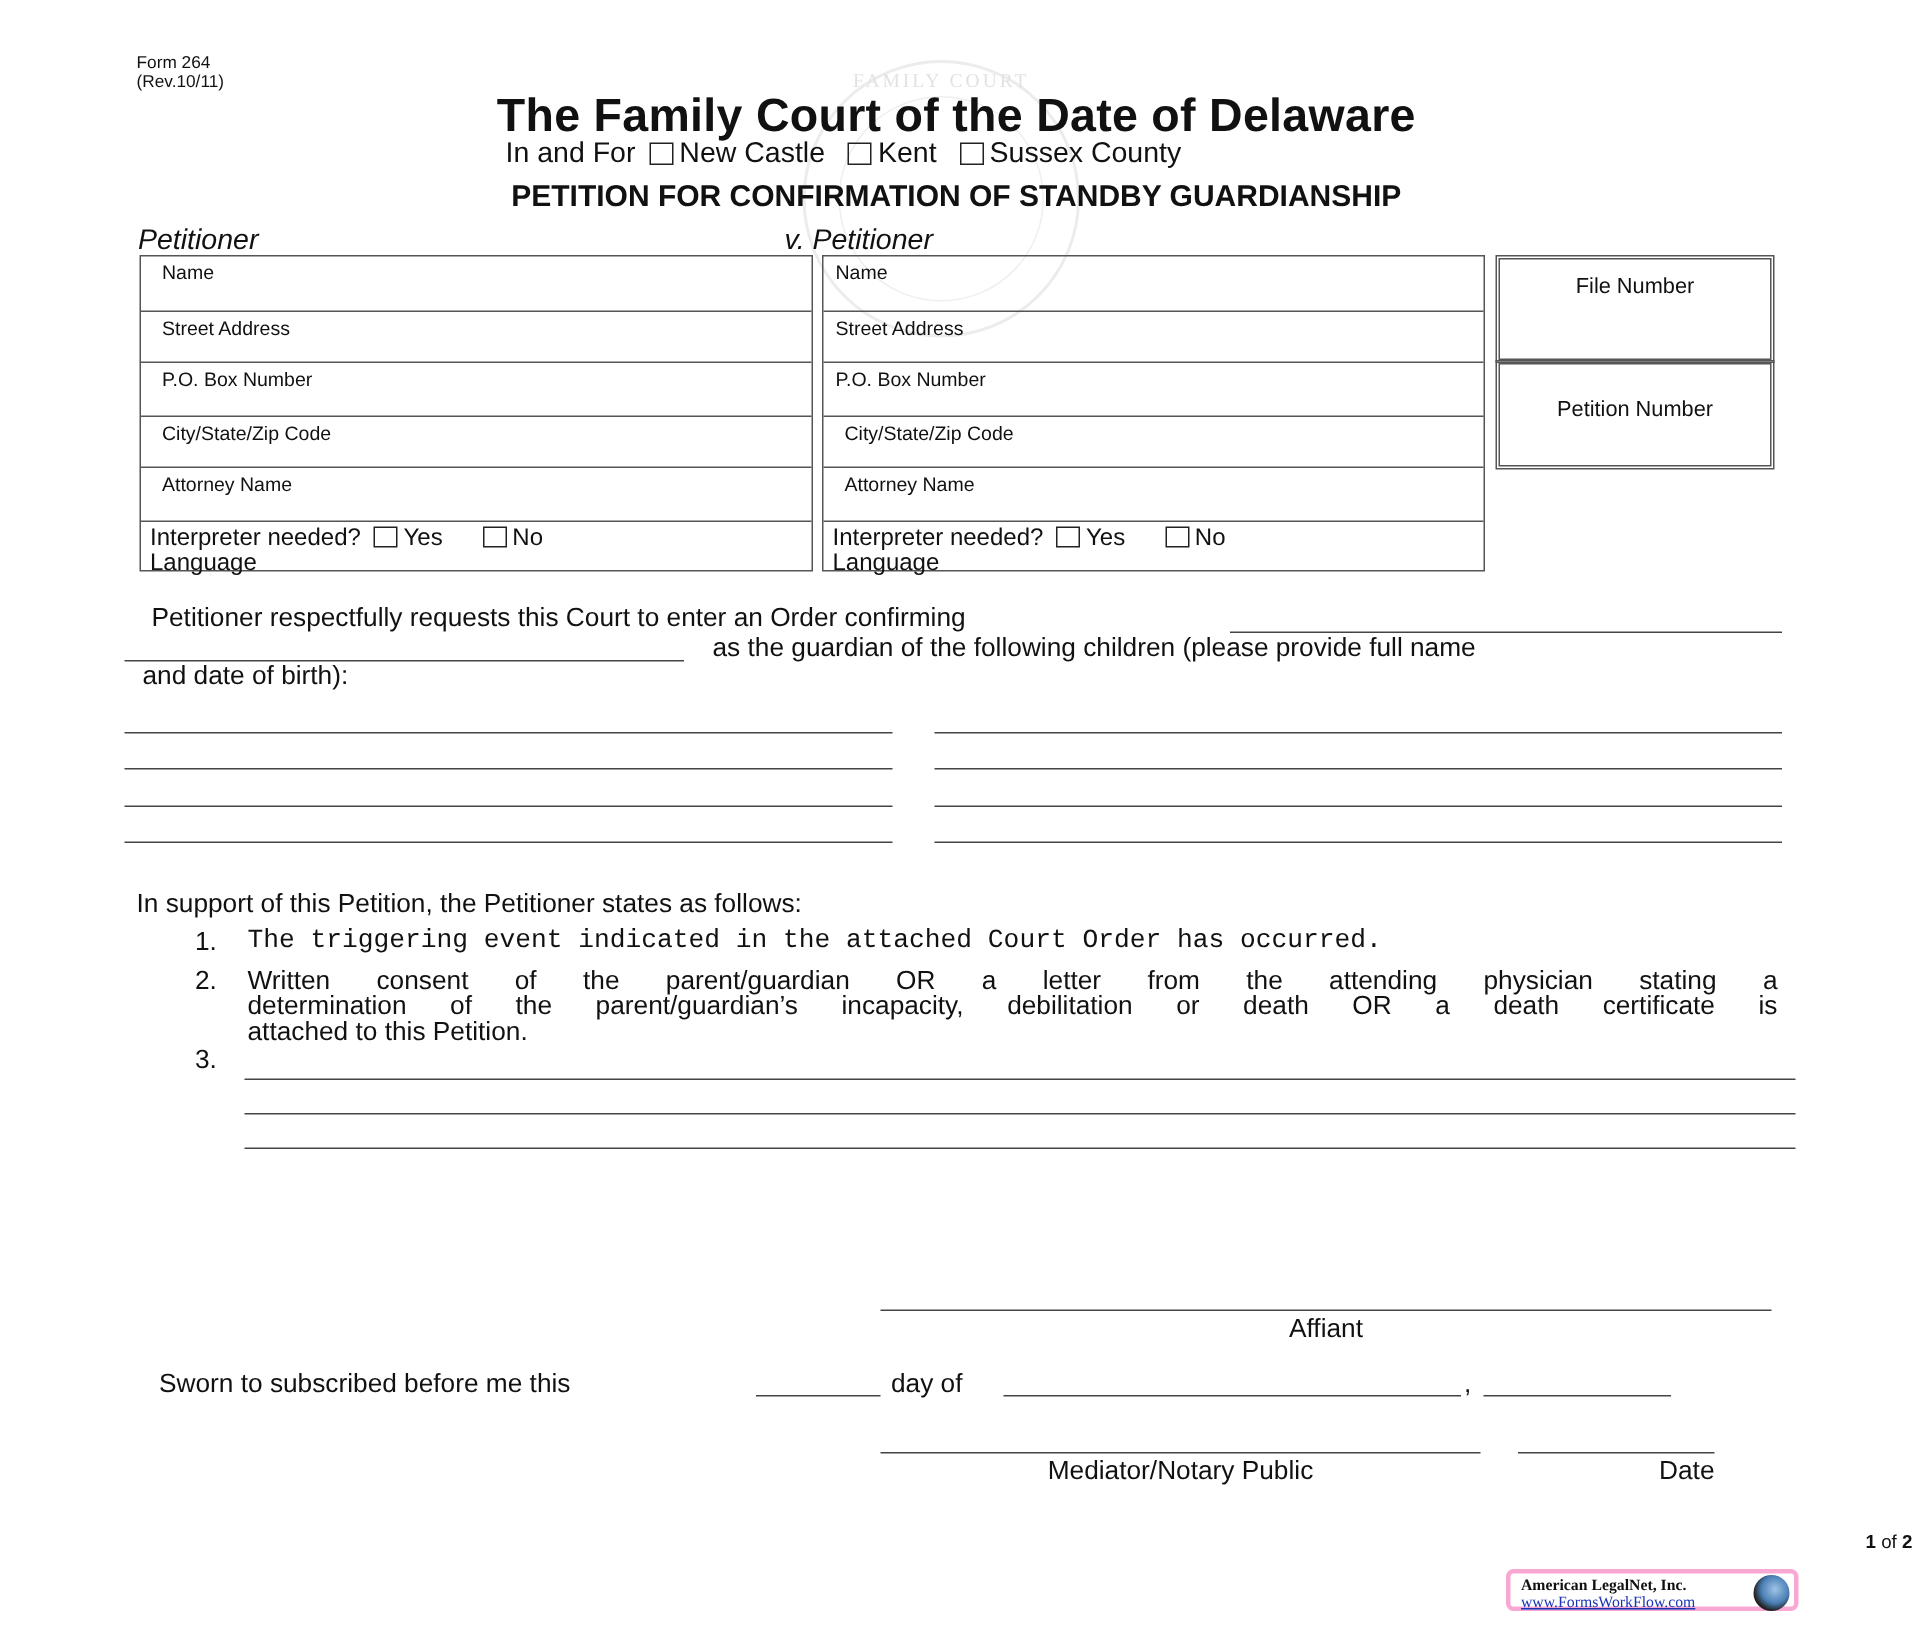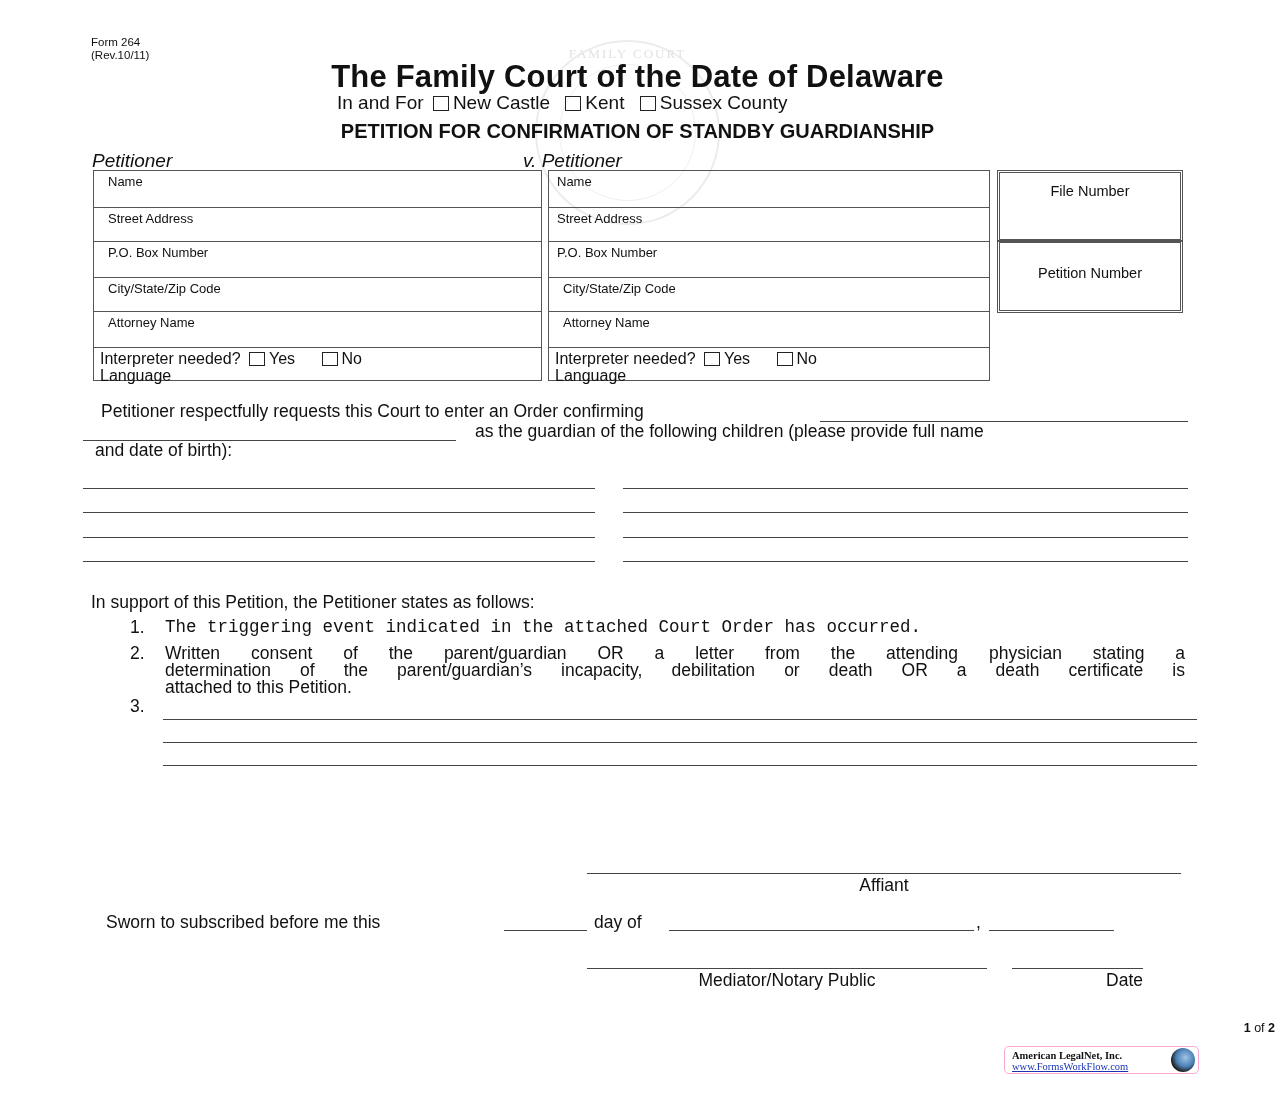--- a/index.html
+++ b/index.html
@@ -20,21 +20,21 @@
   .interp { font-size:16px; line-height:17px; padding:2px 0 0 6px; white-space:nowrap; }
   .sidebox { position:absolute; border:3px double #555; box-sizing:border-box; text-align:center; font-size:14.5px; }
   .line { position:absolute; height:0; border-top:1.3px solid #444; }
   .body { font-size:17.5px; white-space:nowrap; }
   .item { position:absolute; font-size:17.5px; line-height:17px; }
   .just { text-align:justify; text-align-last:left; }
   .seal { position:absolute; left:535px; top:40px; width:185px; height:185px; border-radius:50%;
           border:2px solid #ececec; box-sizing:border-box; }
   .seal .inner { position:absolute; left:22px; top:22px; right:22px; bottom:22px; border-radius:50%; border:1.5px solid #efefef; }
   .seal .txt { position:absolute; left:0; right:0; top:4px; text-align:center; font-family:"Liberation Serif", serif; font-size:13px; color:#e2e2e2; letter-spacing:2px; }
-  .logo { position:absolute; left:1004px; top:1046px; width:195px; height:28px; border:1px solid #f9a8d4; border-radius:5px; box-sizing:border-box;text-align:right; }
+  .logo { position:absolute; left:1004px; top:1046px; width:195px; height:28px; border:3px solid #f9a8d4; border-radius:5px; box-sizing:border-box;text-align:right; }
   .logo .name { position:absolute; left:7px; top:3px; font-family:"Liberation Serif", serif; font-weight:bold; font-size:10.5px; }
   .logo .url { position:absolute; left:7px; top:14px; font-family:"Liberation Serif", serif; font-size:10.5px; color:#1a34b5; text-decoration:underline; }
   .logo .globe { position:absolute; right:3px; top:1px; width:24px; height:24px; border-radius:50%;
                  background:radial-gradient(circle at 60% 40%, #9fc4e6 0%, #4a7fb5 45%, #222 70%); }
 </style>
 </head>
 <body>
 
 <div class="seal">
   <div class="inner"></div>

